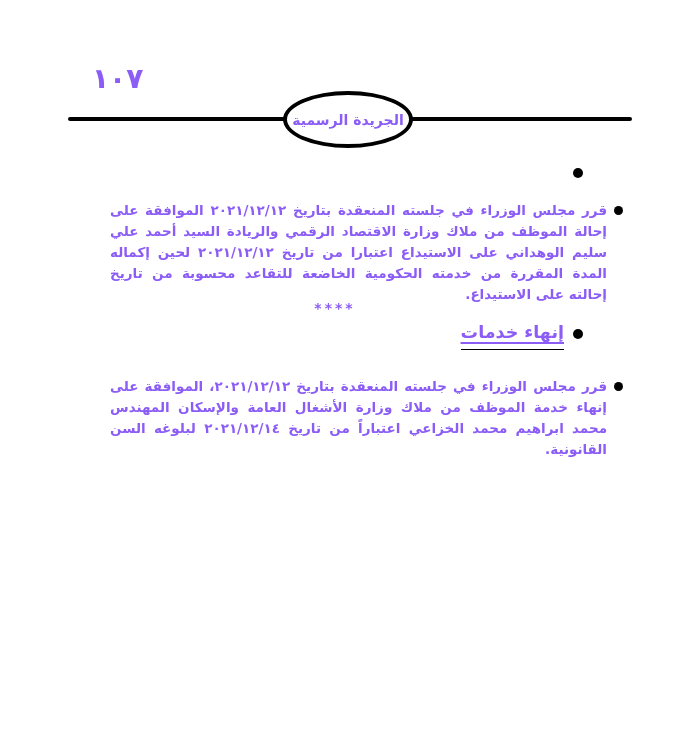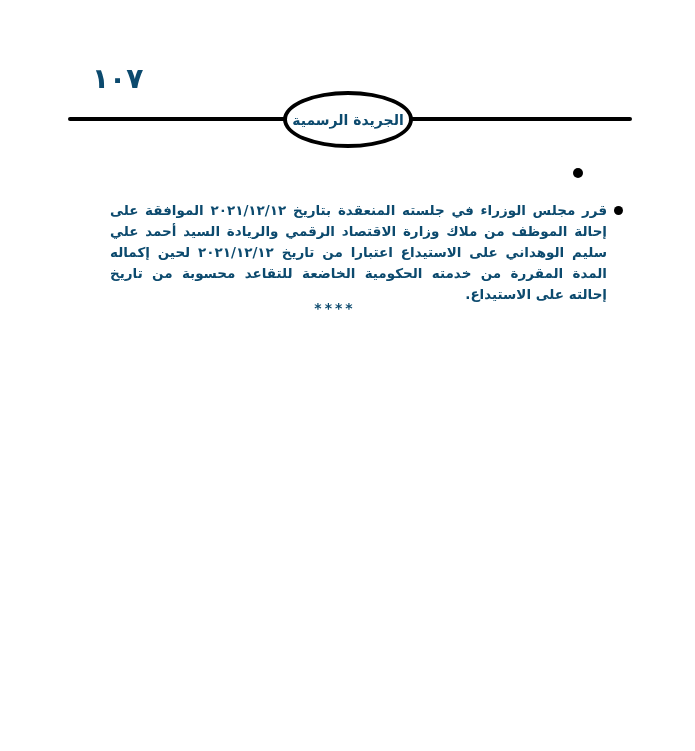--- a/index.html
+++ b/index.html
@@ -3,21 +3,21 @@
 <meta charset="utf-8">
 <style>
   * { margin:0; padding:0; box-sizing:border-box; }
   html,body { background:#ffffff; }
   body { font-family:"DejaVu Sans", sans-serif; }
 
   .page {
     position:relative;
     width:695px; height:751px;
     background:#ffffff;
-    color:#0c4a6e;
+    color:#8b5cf6;
     overflow:hidden;
   }
 
   
   .page-number {
     position:absolute;
     top:62px; left:92px;
     font-size:28px;
     font-weight:bold;
     direction:rtl;
@@ -131,15 +131,23 @@
     <span class="bullet"></span>
   </div>
 
   <div class="para p1">
     <span class="pbullet"></span>
     <div class="ptext">قرر مجلس الوزراء في جلسته المنعقدة بتاريخ ٢٠٢١/١٢/١٢ الموافقة على إحالة الموظف من ملاك وزارة الاقتصاد الرقمي والريادة السيد أحمد علي سليم الوهداني على الاستيداع اعتبارا من تاريخ ٢٠٢١/١٢/١٢ لحين إكماله المدة المقررة من خدمته الحكومية الخاضعة للتقاعد محسوبة من تاريخ إحالته على الاستيداع.</div>
   </div>
 
   <div class="stars">****</div>
 
+  <div class="heading h2">
+    <span class="bullet"></span>
+    <span class="heading-text">إنهاء خدمات</span>
+  </div>
 
+  <div class="para p2">
+    <span class="pbullet"></span>
+    <div class="ptext">قرر مجلس الوزراء في جلسته المنعقدة بتاريخ ٢٠٢١/١٢/١٢، الموافقة على إنهاء خدمة الموظف من ملاك وزارة الأشغال العامة والإسكان المهندس محمد ابراهيم محمد الخزاعي اعتباراً من تاريخ ٢٠٢١/١٢/١٤ لبلوغه السن القانونية.</div>
+  </div>
 
 </div>
 
 </body></html>

